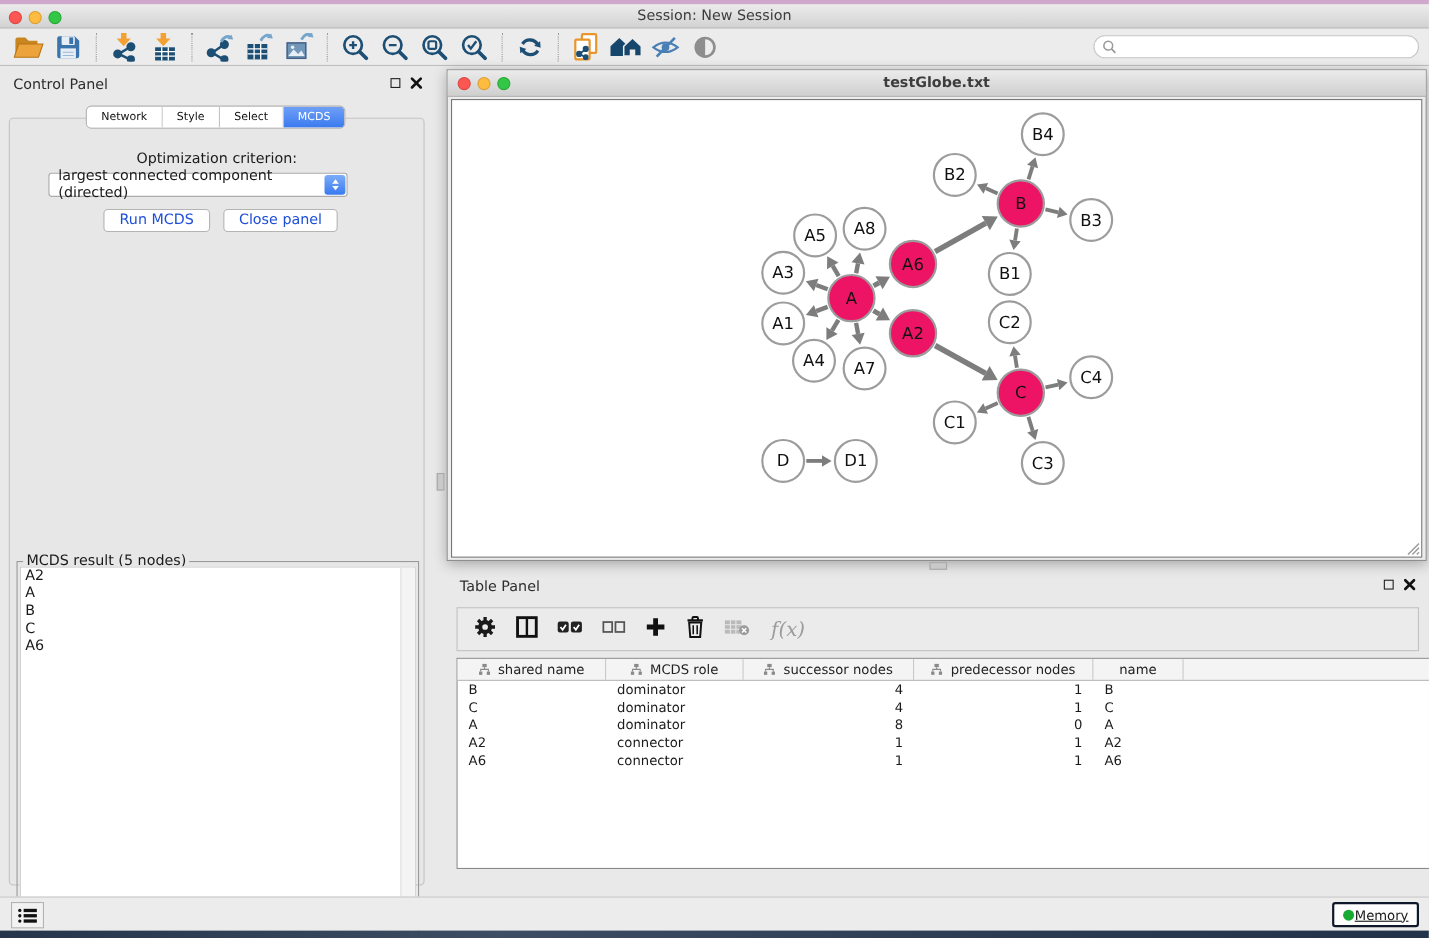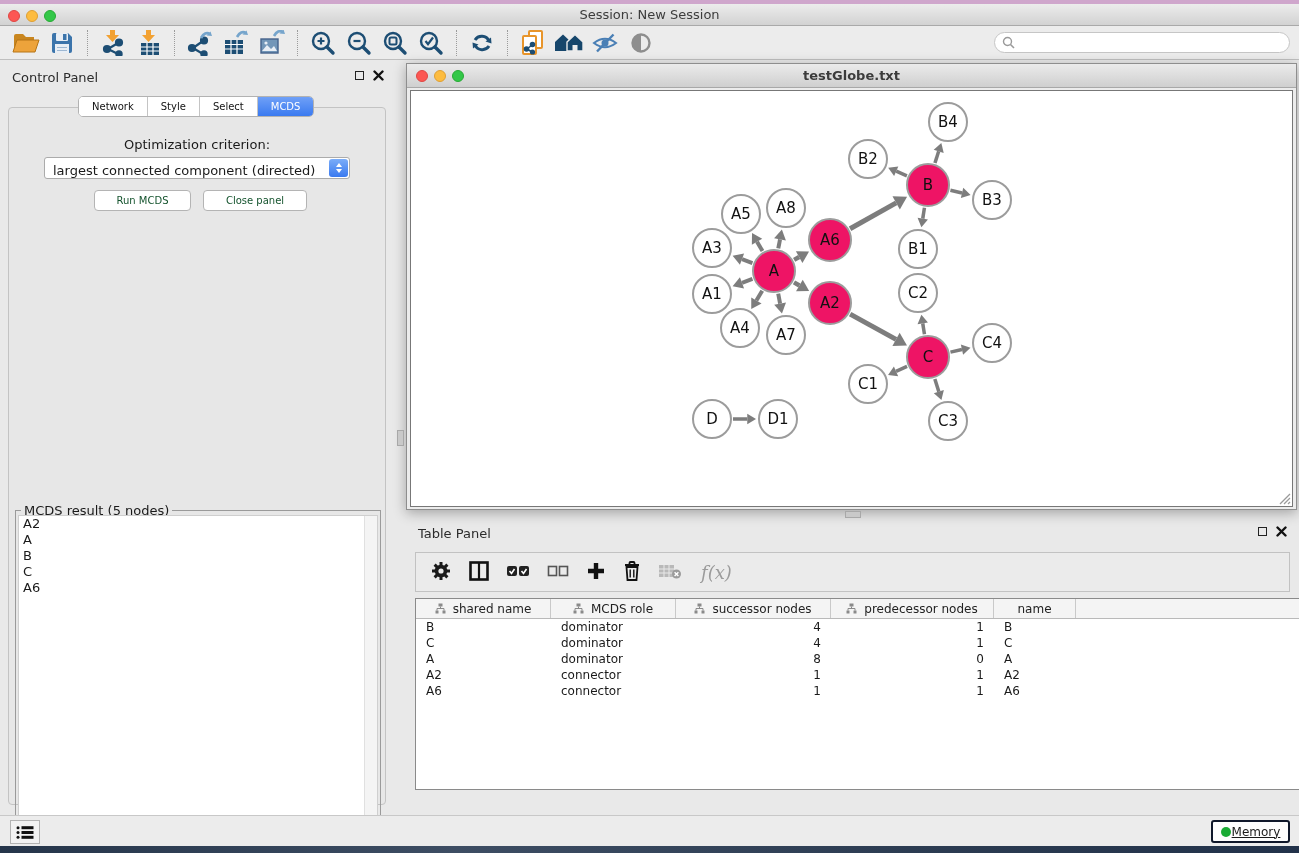--- a/index.html
+++ b/index.html
@@ -29,25 +29,25 @@
   .control-panel { position:absolute; left:0; top:60px; width:394px; height:755px; }
   .panel-header { position:absolute; left:12px; top:10px; font-size:13px; color:#2c2c2c; }
   .panel-icons { position:absolute; right:10px; top:10px; display:flex; gap:9px; align-items:center; }
   .float-box { width:9px; height:9px; border:1.5px solid #222; display:inline-block; }
   .cp-tabs { position:absolute; left:78px; top:36px; display:flex; height:21px; border:1px solid #b2b2b2; border-radius:5px; overflow:hidden; background:#fff; }
   .cp-tab { padding:0 13px; display:flex; align-items:center; font-size:10px; background:#fff; color:#111; border-right:1px solid #c4c4c4; }
   .cp-tab:last-child { border-right:none; }
   .cp-tab.selected { background:linear-gradient(#6fa0f7,#3a7af0); color:#fff; }
   .cp-content { position:absolute; left:8px; top:47px; width:378px; height:698px; border:1px solid #c3c3c3; border-radius:4px; background:#e7e7e7; }
   .opt-label { position:absolute; left:0; top:29px; width:100%; text-align:center; font-size:13px; }
-  .dropdown { position:absolute; left:35px; top:49px; width:306px; height:22px; background:#fff; border:1px solid #ababab; border-radius:3px; display:flex; align-items:flex-end; padding-left:8px; font-size:13px; }
+  .dropdown { position:absolute; left:35px; top:49px; width:272px; height:22px; background:#fff; border:1px solid #ababab; border-radius:3px; display:flex; align-items:center; padding-left:8px; font-size:13px; }
   .dd-stepper { position:absolute; right:1px; top:1px; width:19px; height:18px; background:linear-gradient(#7badf8,#3a7af0); border-radius:3px; display:flex; flex-direction:column; align-items:center; justify-content:center; gap:2px; }
   .dd-up { width:0; height:0; border-left:3.5px solid transparent; border-right:3.5px solid transparent; border-bottom:4px solid #fff; }
   .dd-down { width:0; height:0; border-left:3.5px solid transparent; border-right:3.5px solid transparent; border-top:4px solid #fff; }
-  .btn { position:absolute; height:21px; background:#fff; border:1px solid #b4b4b4; border-radius:4px; font-size:10px; display:flex; align-items:center; justify-content:center; color:#14532d; }
+  .btn { position:absolute; height:21px; background:#fff; border:1px solid #b4b4b4; border-radius:4px; font-size:13px; display:flex; align-items:center; justify-content:center; color:#1d4ed8; }
   .result-box { position:absolute; left:6px; top:402px; width:366px; height:341px; border:1px solid #9a9a9a; }
   .result-legend { position:absolute; left:5px; top:-8px; background:#e7e7e7; padding:0 3px; font-size:13px; }
   .result-list { position:absolute; left:2px; top:4px; right:2px; bottom:2px; background:#fff; border:1px solid #cfcfcf; overflow:hidden; }
   .result-scroll { position:absolute; right:0; top:0; width:13px; height:100%; background:#f4f4f4; border-left:1px solid #e0e0e0; }
   .result-item { font-size:13px; line-height:16px; padding-left:4px; }
 
   
   .net-window { position:absolute; left:406px; top:63px; width:891px; height:447px; background:#ececec; border:1px solid #8e8e8e; box-shadow:0 3px 12px rgba(0,0,0,.3); }
   .net-titlebar { position:absolute; left:0; top:0; width:100%; height:24px; background:linear-gradient(#ebebeb,#cfcfcf); border-bottom:1px solid #a8a8a8; }
   .net-traffic { position:absolute; top:6px; width:12px; height:12px; border-radius:50%; }

